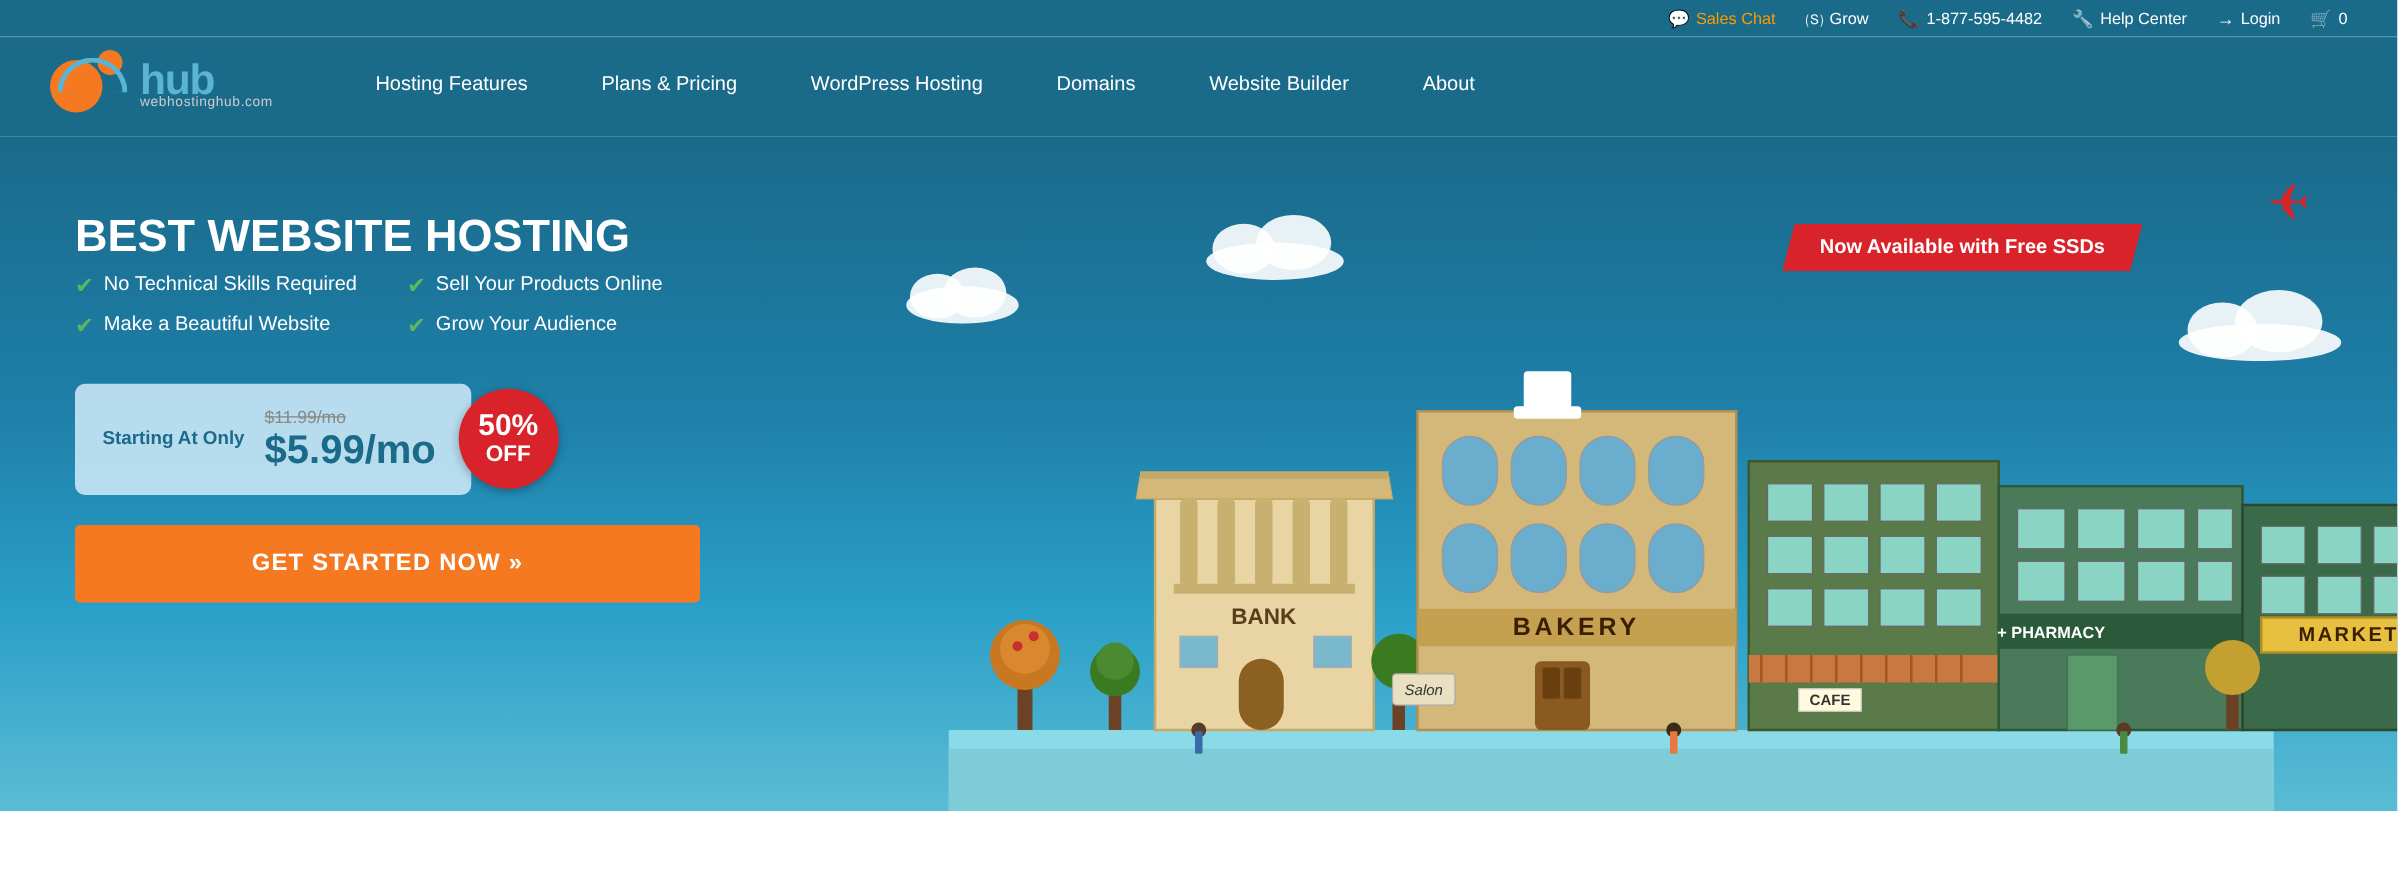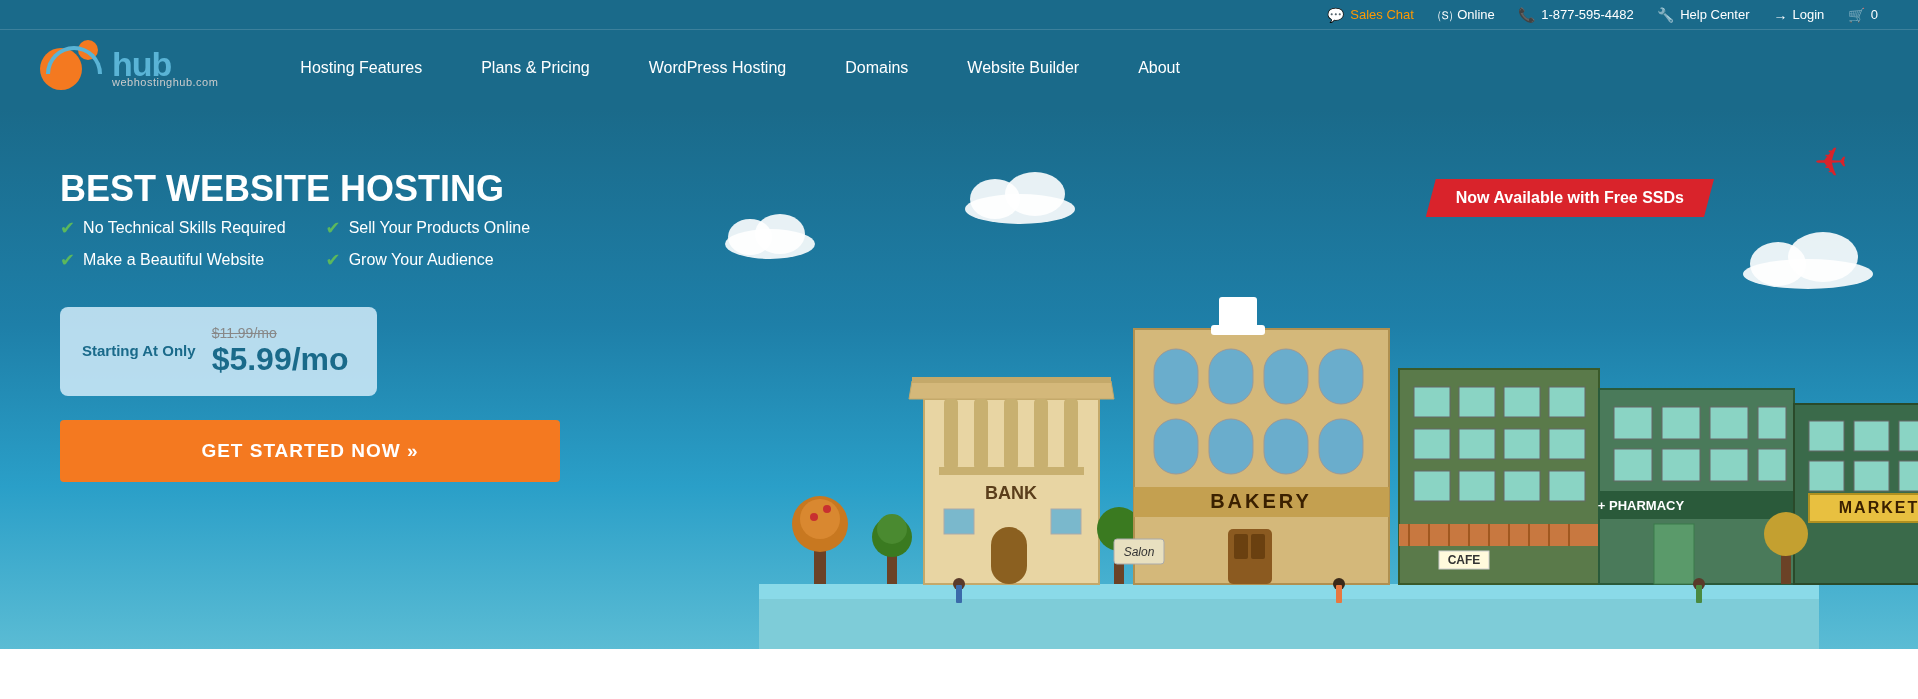--- a/index.html
+++ b/index.html
@@ -273,21 +273,21 @@
 </head>
 <body>
 
 <div class="top-bar">
   <a class="top-bar-item sales">
     <span class="icon">💬</span>
     <span>Sales Chat</span>
   </a>
   <a class="top-bar-item">
     <span class="icon">🄢</span>
-    <span>Online</span>
+    <span>Grow</span>
   </a>
   <a class="top-bar-item">
     <span class="icon">📞</span>
     <span>1-877-595-4482</span>
   </a>
   <a class="top-bar-item">
     <span class="icon">🔧</span>
     <span>Help Center</span>
   </a>
   <a class="top-bar-item">
@@ -353,20 +353,24 @@
 
     
     <div class="pricing-row">
       <div class="pricing-box">
         <div class="pricing-label">Starting At Only</div>
         <div>
           <div class="pricing-original">$11.99/mo</div>
           <div class="pricing-current">$5.99/mo</div>
         </div>
       </div>
+      <div class="discount-badge">
+        <span class="pct">50%</span>
+        <span class="off">OFF</span>
+      </div>
     </div>
 
     
     <button class="cta-button">GET STARTED NOW »</button>
   </div>
 
   <div class="hero-illustration">
 
     <div class="ssd-banner">
       <div class="ssd-banner-bg">

